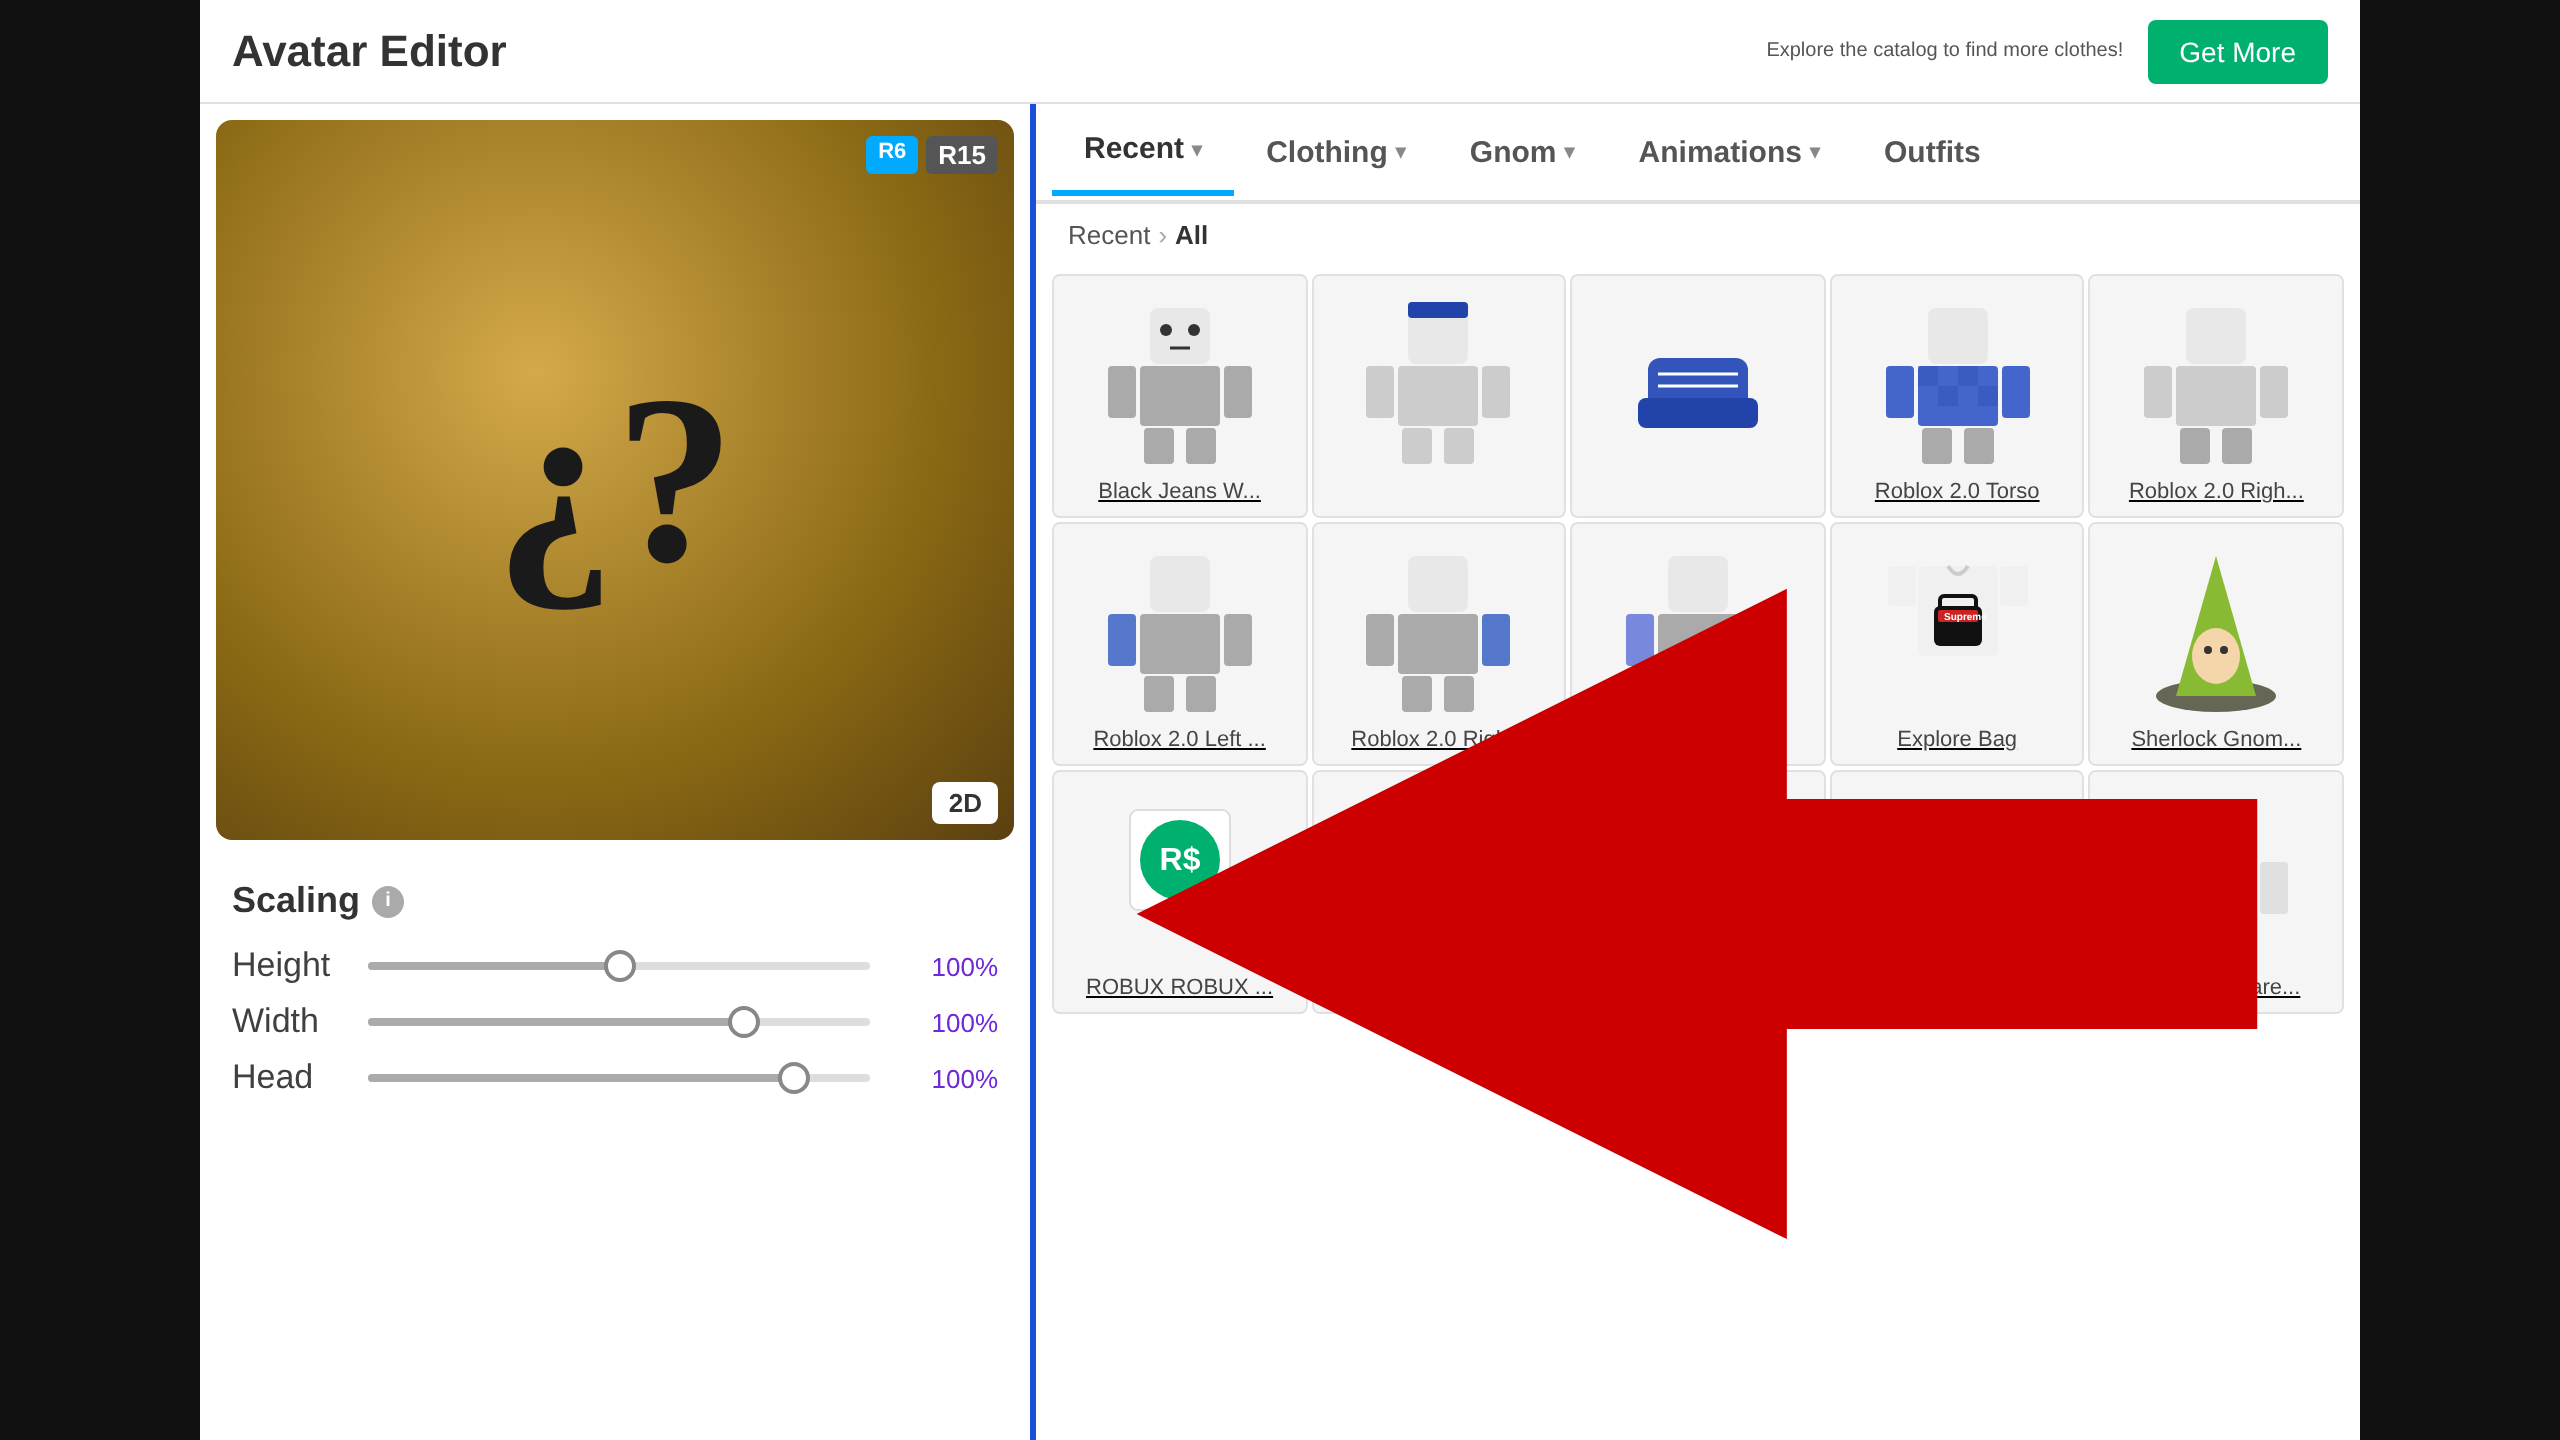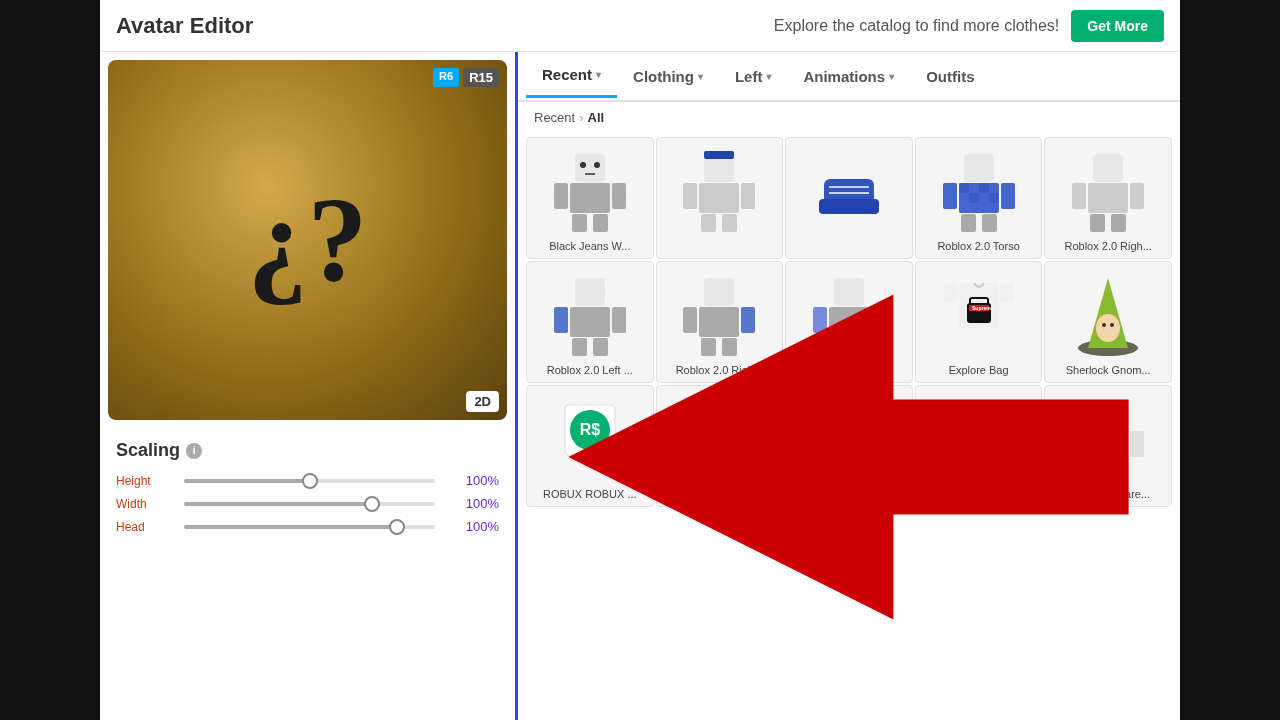--- a/index.html
+++ b/index.html
@@ -47,30 +47,30 @@
     }
 
     .header-right {
       display: flex;
       align-items: center;
       gap: 12px;
     }
 
     .header-catalog-text {
       color: #555;
-      font-size: 16px;
+      font-size: 10px;
     }
 
     .get-more-btn {
       background: #00b06f;
       color: #fff;
       border: none;
       padding: 8px 16px;
       font-size: 14px;
-      font-weight: bold;
+      font-weight: normal;
       border-radius: 4px;
       cursor: pointer;
     }
 
     
     .body-area {
       display: flex;
       flex: 1;
       overflow: hidden;
     }
@@ -172,22 +172,22 @@
     }
 
     .slider-row {
       display: flex;
       align-items: center;
       margin-bottom: 8px;
     }
 
     .slider-label {
       width: 60px;
-      font-size: 12px;
-      color: #c2410c;
+      font-size: 17px;
+      color: #404040;
     }
 
     .slider-track {
       flex: 1;
       position: relative;
       height: 4px;
       background: #ddd;
       border-radius: 2px;
       margin: 0 8px;
     }
@@ -287,20 +287,21 @@
     }
 
     
     .items-grid {
       display: grid;
       grid-template-columns: repeat(5, 1fr);
       gap: 2px;
       padding: 4px 8px;
       overflow-y: auto;
       flex: 1;
+      text-decoration: underline;
     }
 
     .grid-item {
       background: #f5f5f5;
       border: 1px solid #e0e0e0;
       border-radius: 4px;
       display: flex;
       flex-direction: column;
       align-items: center;
       padding: 8px 4px 6px;
@@ -415,21 +416,21 @@
       <div class="nav-tabs">
         <div class="nav-tab active" style="border-bottom: 3px solid rgb(0, 170, 255); color: rgb(51, 51, 51);">
           <span>Recent</span>
           <span class="chevron">▾</span>
         </div>
         <div class="nav-tab">
           <span>Clothing</span>
           <span class="chevron">▾</span>
         </div>
         <div class="nav-tab">
-          <span>Left</span>
+          <span>Gnom</span>
           <span class="chevron">▾</span>
         </div>
         <div class="nav-tab">
           <span>Animations</span>
           <span class="chevron">▾</span>
         </div>
         <div class="nav-tab">
           <span>Outfits</span>
         </div>
       </div>

